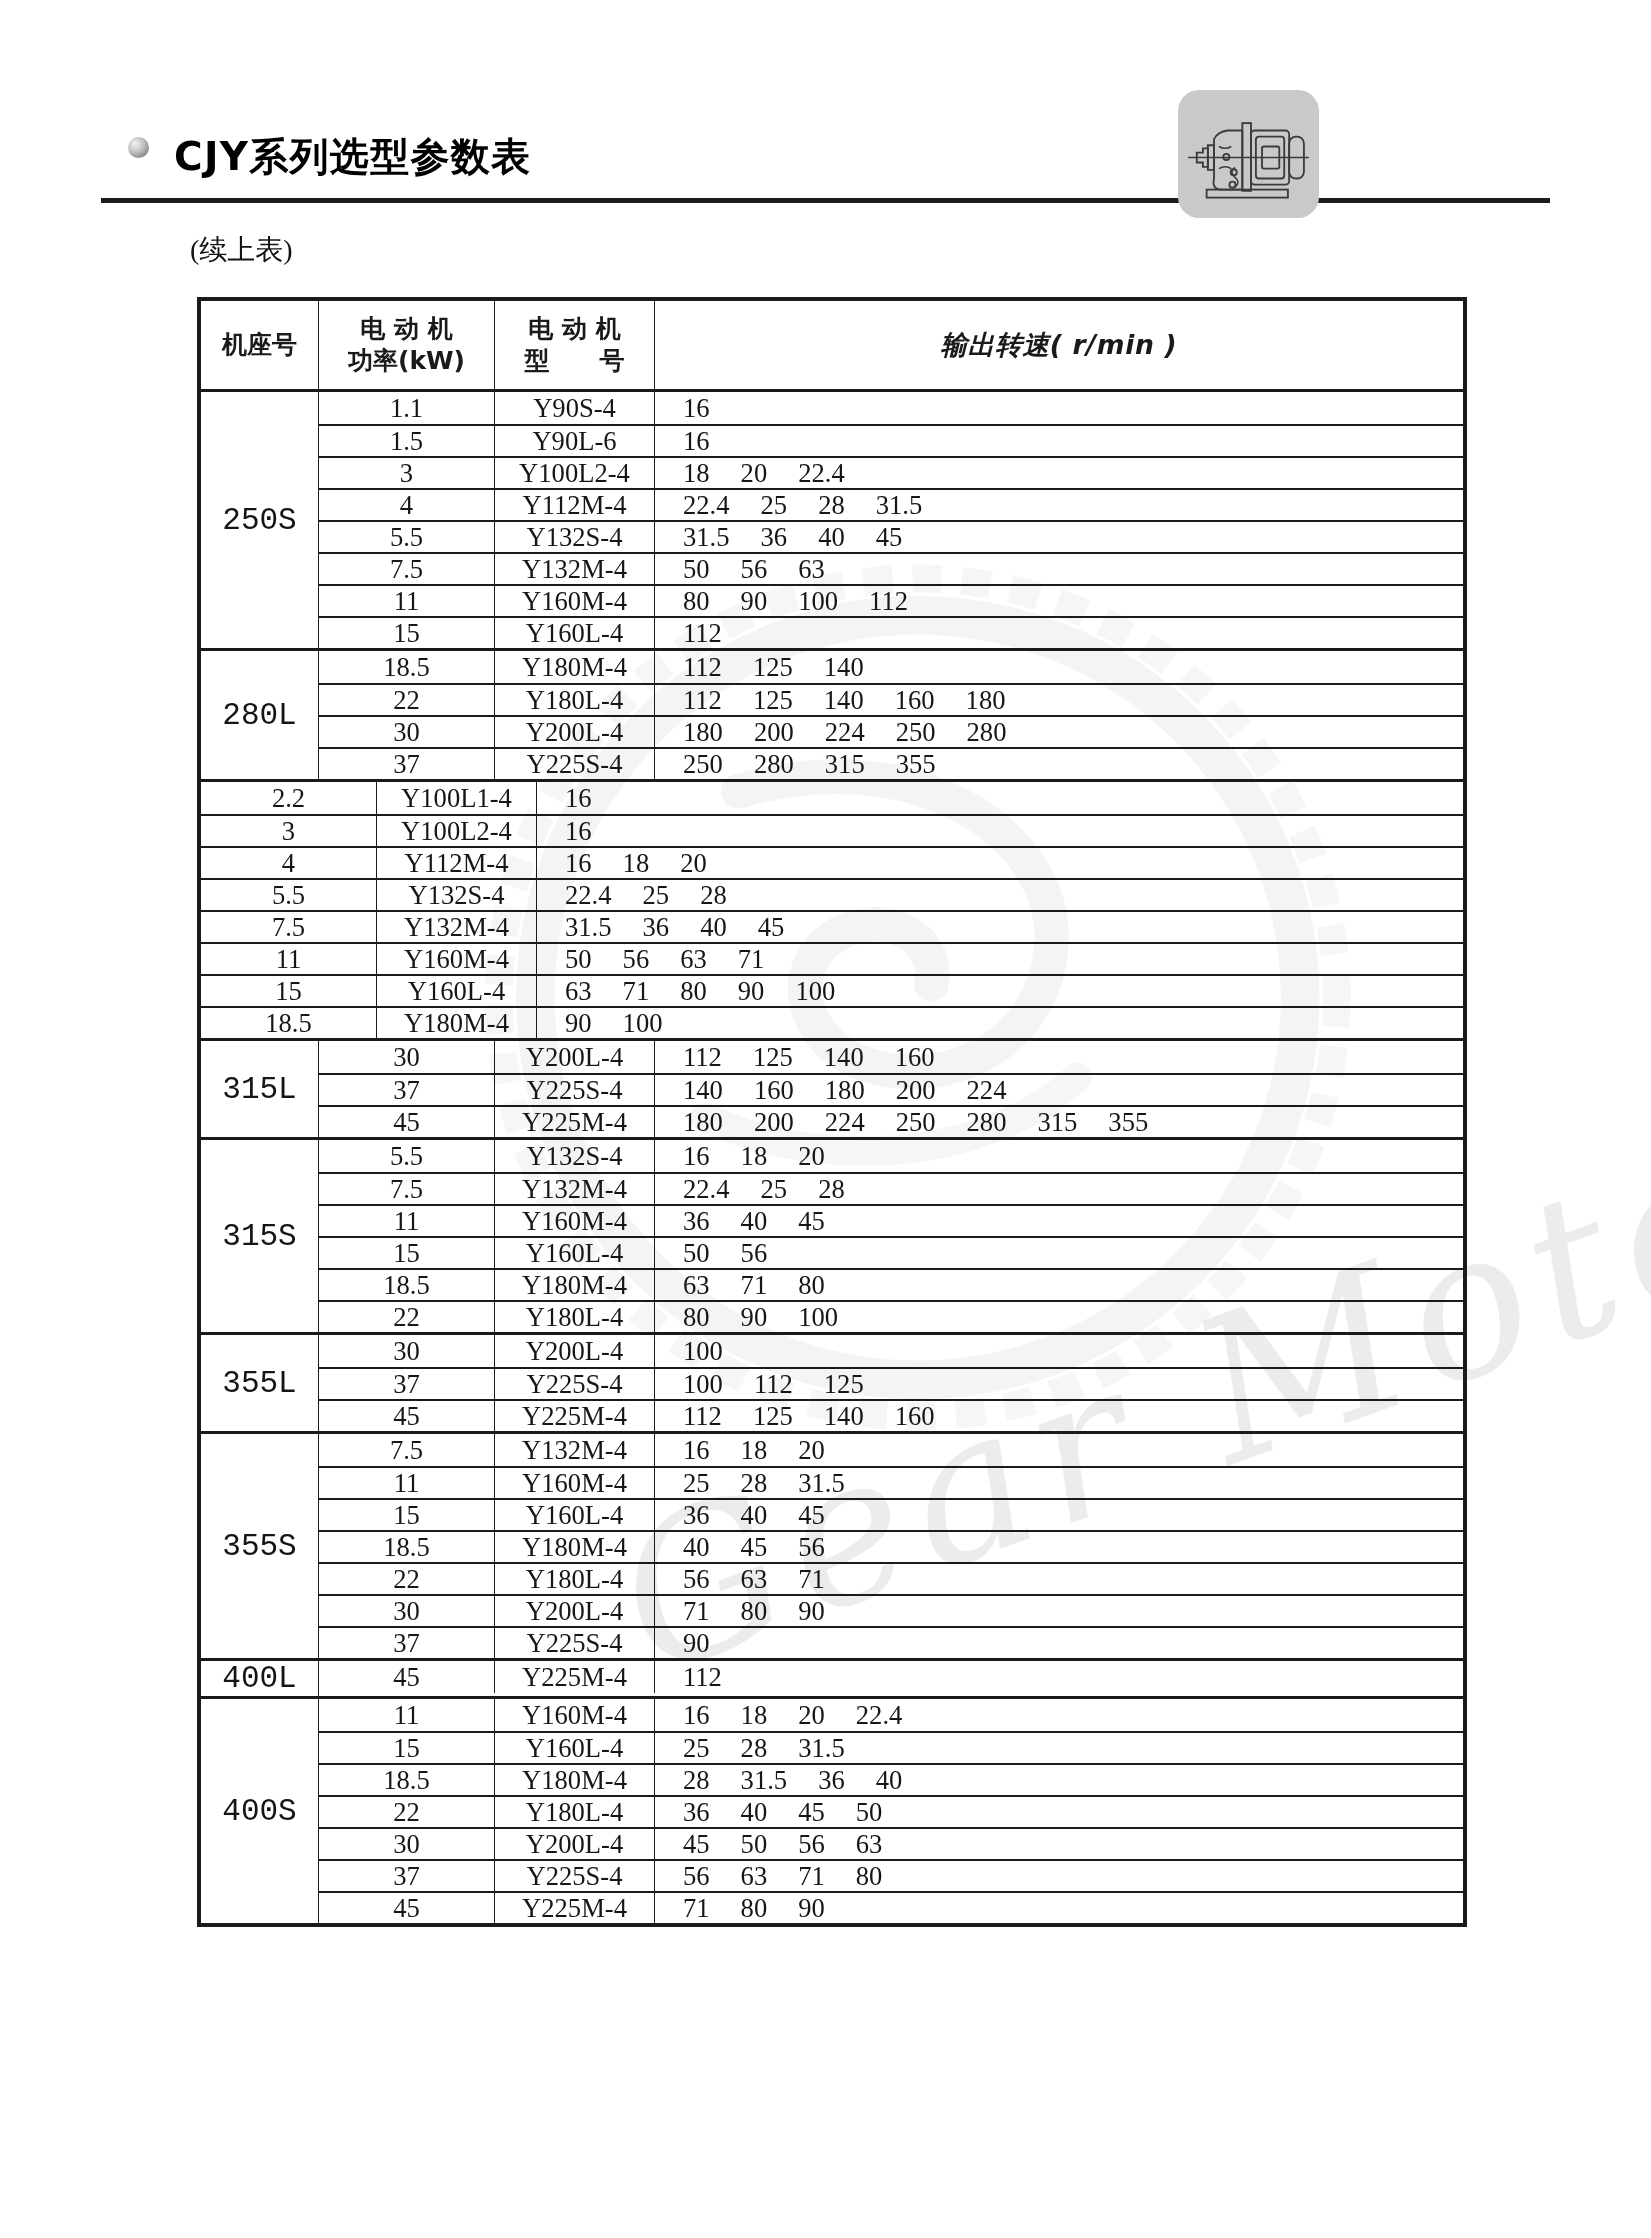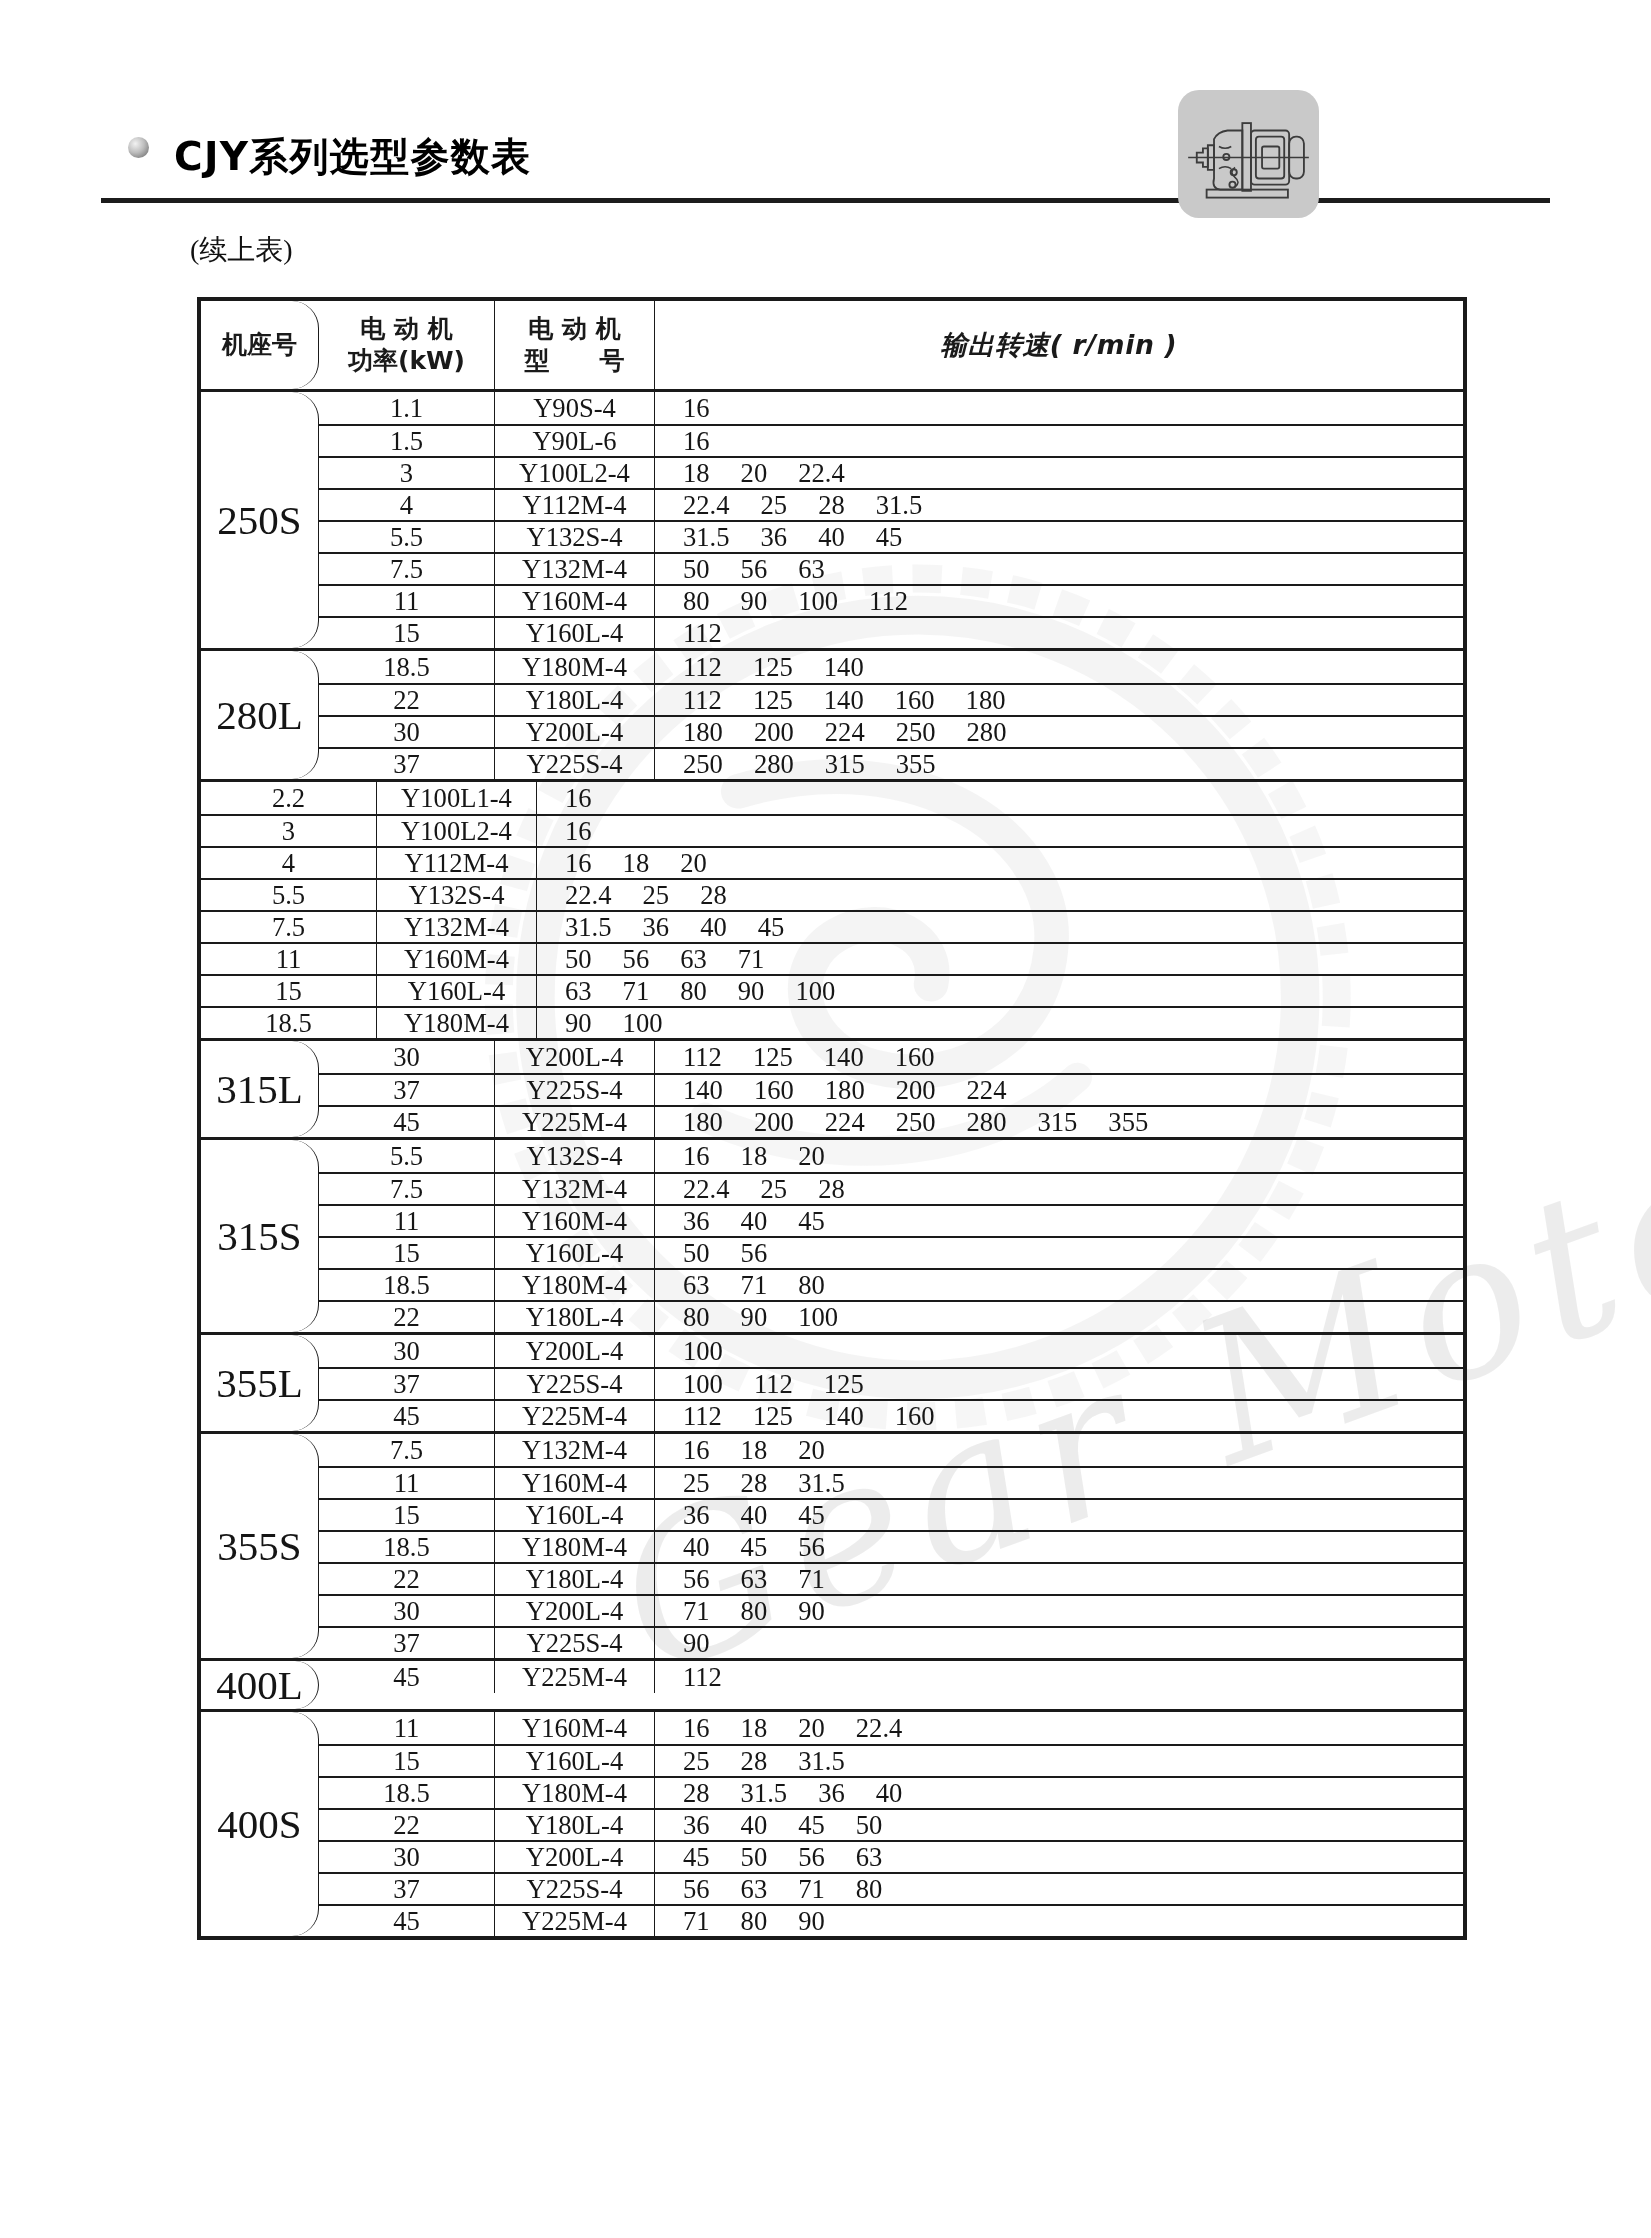--- a/index.html
+++ b/index.html
@@ -43,32 +43,32 @@
   .watermark{position:absolute;left:0;top:0;width:1652px;height:2239px;z-index:0;pointer-events:none;}
   
   .tbl{
     position:absolute;left:197px;top:297px;width:1262px;z-index:1;
     border:4.7px solid var(--ink);box-sizing:content-box;background:transparent;
   }
   .thead{display:flex;height:88px;border-bottom:3.3px solid var(--ink);
     font-family:"DejaVu Sans","Liberation Sans",sans-serif;font-weight:bold;}
   .hc{box-sizing:border-box;display:flex;align-items:center;justify-content:center;text-align:center;}
   .hline{display:block;line-height:1.3;}
-  .c1w{flex:0 0 118px;width:118px;border-right:1.3px solid var(--ink);border-radius:27px;}
+  .c1w{flex:0 0 118px;width:118px;border-right:1.3px solid var(--ink);}
   .c2w{flex:0 0 176px;width:176px;border-right:1.3px solid var(--ink);}
   .c3w{flex:0 0 160px;width:160px;border-right:1.3px solid var(--ink);}
   .c4w{flex:1 1 auto;}
   .thead .hc{font-size:25px;}
   .thead .c4w{font-size:26.6px;letter-spacing:0.7px;font-style:italic;}
   .tbody{display:flex;flex-direction:column;}
   .section{display:flex;}
   .section + .section{border-top:3.3px solid var(--ink);}
   .frame-label{
     box-sizing:border-box;display:flex;align-items:center;justify-content:center;
-    font-family:Liberation Serif, serif;font-size:41px;color:#151515;
+    font-family:Liberation Mono, monospace;font-size:31px;color:#151515;
   }
   .rows{flex:1 1 auto;display:flex;flex-direction:column;}
   .row{display:flex;height:32px;box-sizing:border-box;}
   .row + .row{border-top:2px solid var(--ink);}
   .cell{
     box-sizing:border-box;display:flex;align-items:center;
     font-family:"Liberation Serif","DejaVu Serif",serif;font-size:26.6px;color:#161616;
   }
   .cell.pwr,.cell.mdl{justify-content:center;}
   .cell.spd{flex:1 1 auto;padding-left:28px;gap:31px;text-align:right;}

